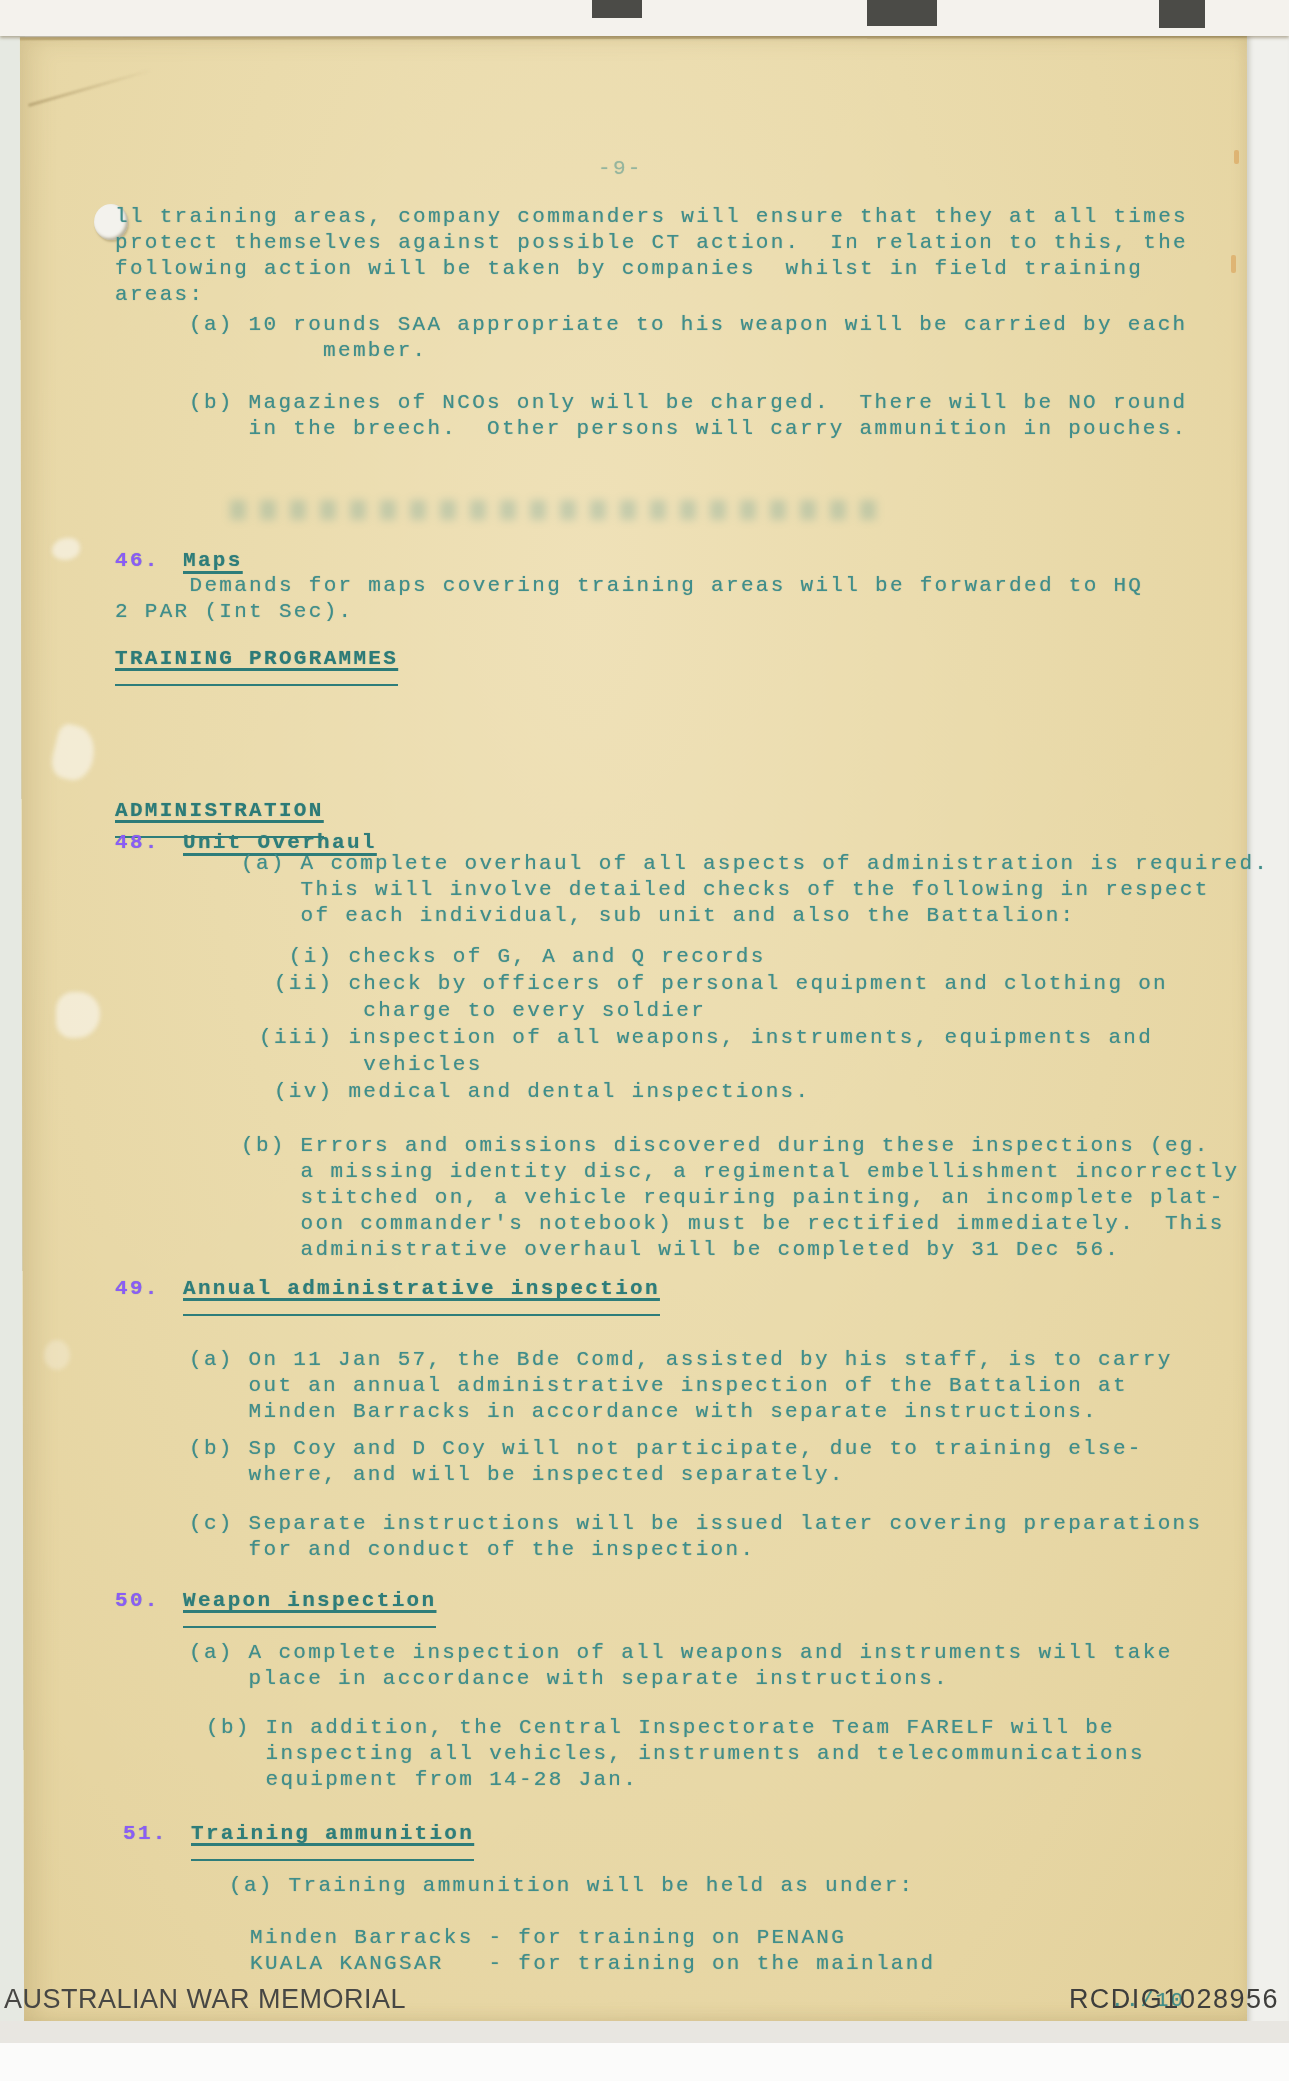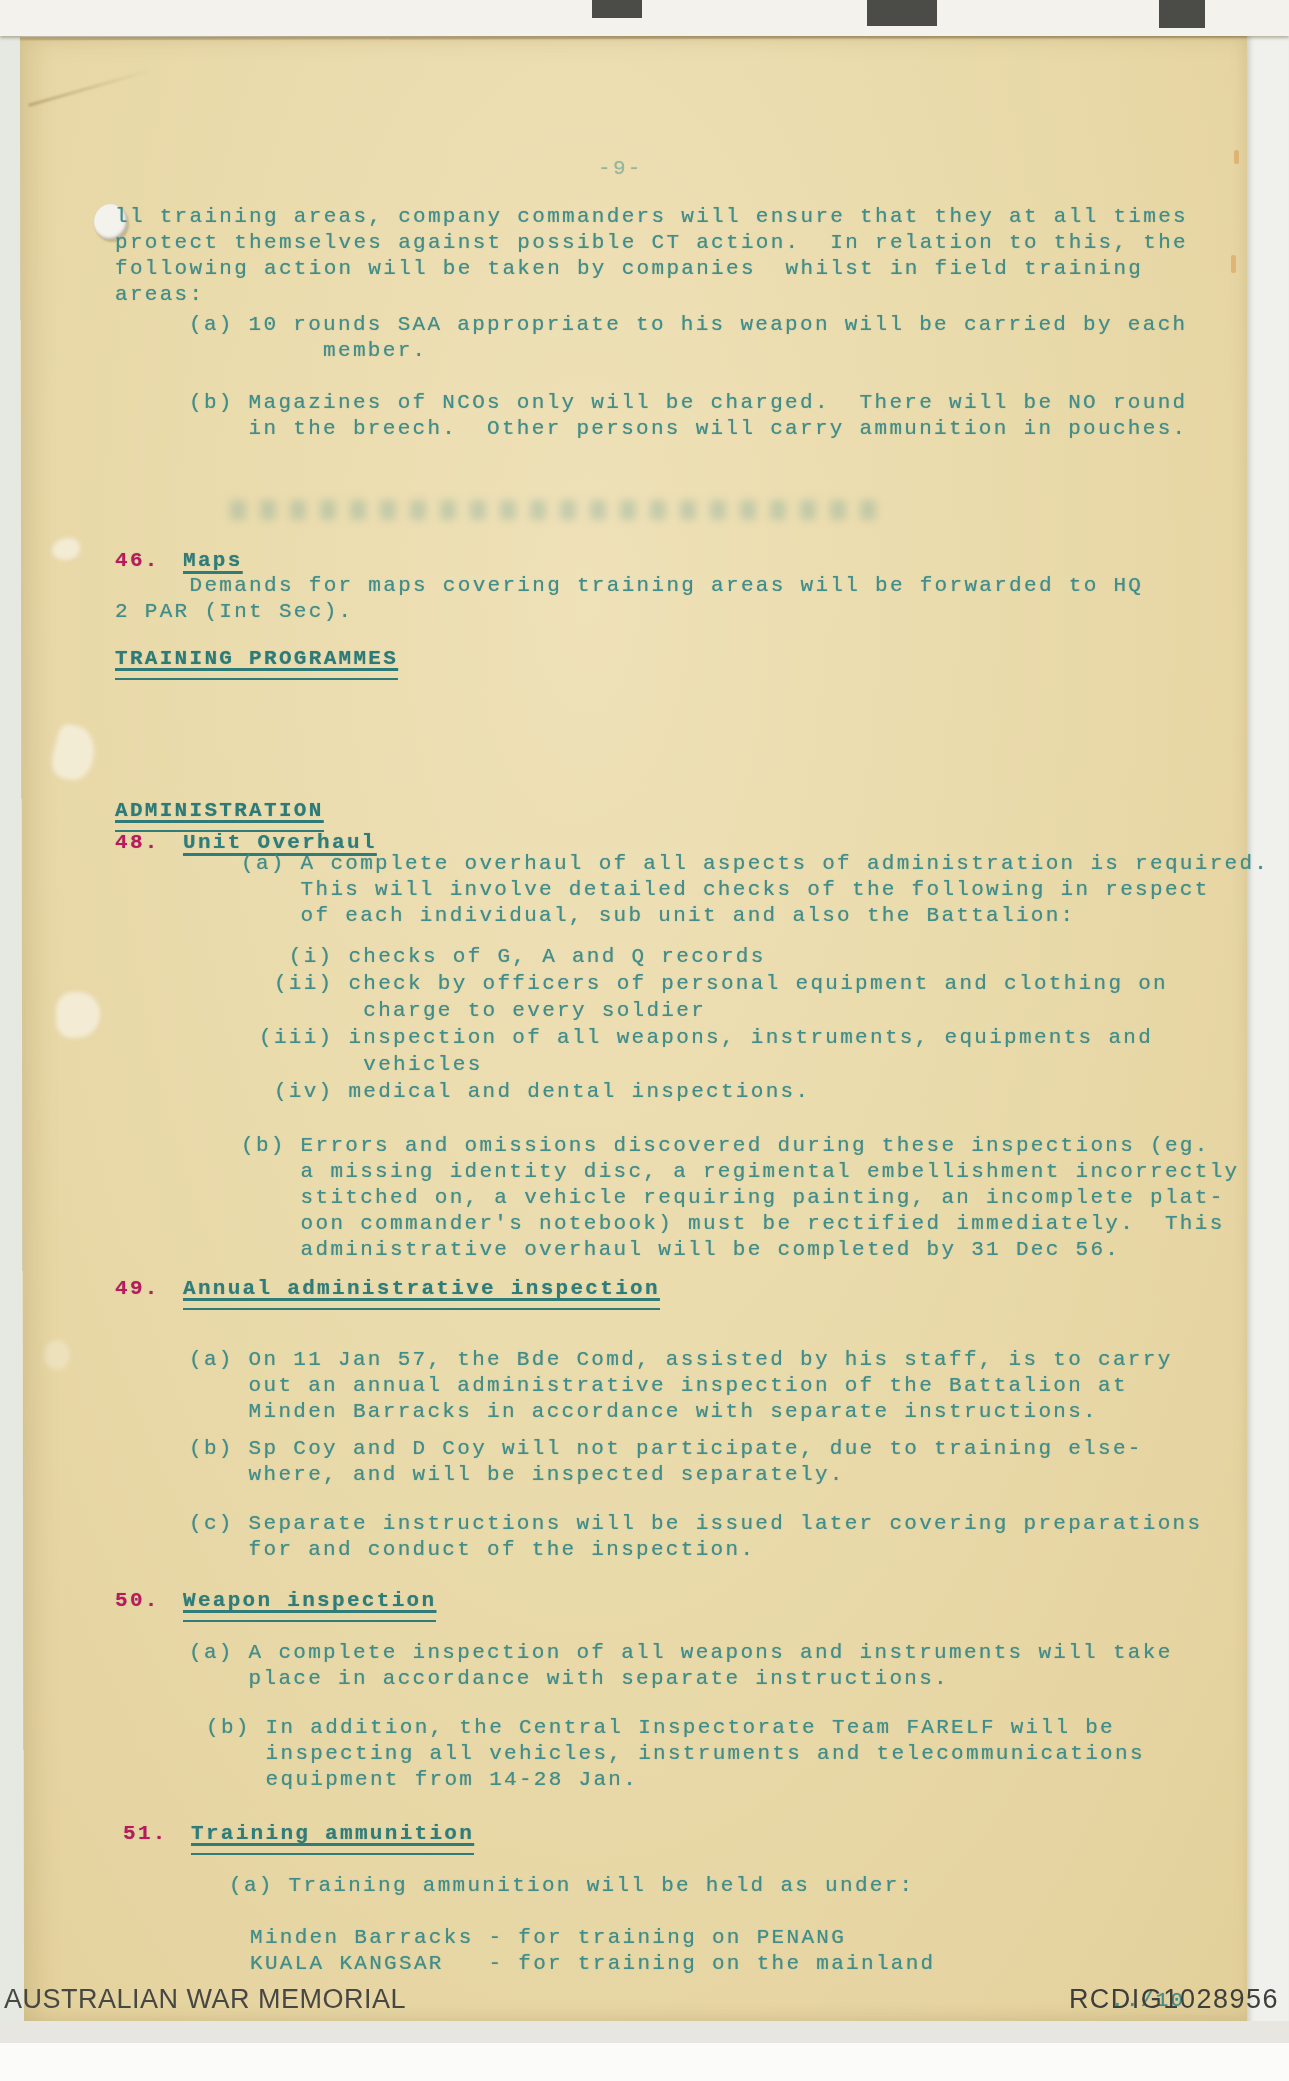--- a/index.html
+++ b/index.html
@@ -24,25 +24,25 @@
   .blob{position:absolute;background:rgba(249,246,236,.65);filter:blur(2px);}
   .stain{position:absolute;background:#d89a4e;opacity:.55;border-radius:2px;}
   .ghost{position:absolute;height:20px;opacity:.33;filter:blur(4px);
          background:repeating-linear-gradient(90deg, rgba(80,145,140,.8) 0 16px, rgba(80,145,140,0) 16px 30px);}
   
   .tw{position:absolute;white-space:pre;font-family:"Liberation Mono",monospace;font-size:21px;
       line-height:26px;letter-spacing:2.3px;color:#3f8e8b;
       text-shadow:0 0 1px rgba(45,115,110,.55);}
   .lh27{line-height:27px;}
   .head{font-weight:bold;color:#2c7b78;}
-  .num{display:inline-block;width:68px;font-weight:bold;color:#be185d;}
+  .num{display:inline-block;width:68px;font-weight:bold;color:#8b5cf6;}
   .title{font-weight:bold;color:#2e7d7a;}
   .u1{text-decoration:underline;text-decoration-thickness:3px;text-underline-offset:5px;}
   .u2{text-decoration:underline;text-decoration-thickness:3px;text-underline-offset:4px;
-      border-bottom:2px solid #2e7d7a;padding-bottom:8px;}
+      border-bottom:2px solid #2e7d7a;padding-bottom:14px;}
   .faint{opacity:.5;}
   
   .footer-text{position:absolute;top:1984px;font-family:Liberation Sans, sans-serif;font-size:27px;
                color:#474744;letter-spacing:.5px;}
   .footer-right{letter-spacing:1.5px;color:#3e3e3c;}
 </style>
 </head>
 <body>
 
 <div class="page">

